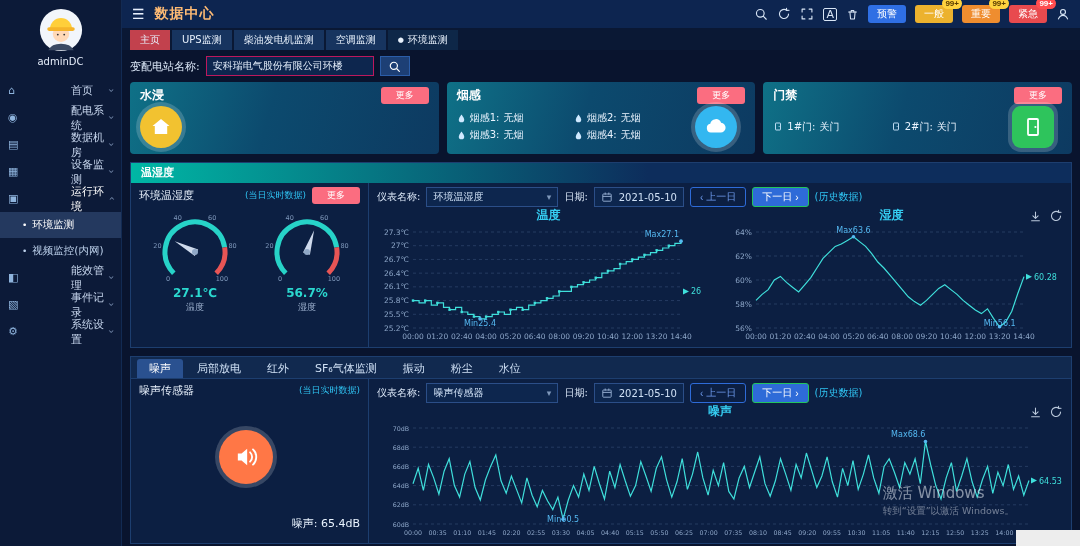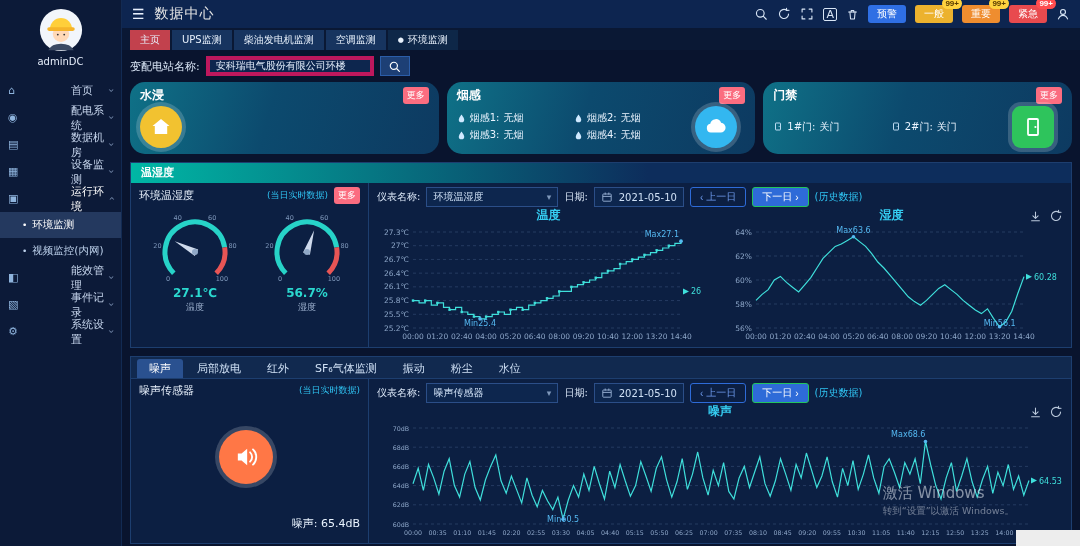--- a/index.html
+++ b/index.html
@@ -19,45 +19,45 @@
 .mlabel{flex:1;font-size:11px;margin-left:47px;}
 .chev{font-size:10px;color:#7e93b5;display:inline-block;transform:rotate(90deg);}
 .chev.up{transform:rotate(-90deg);}
 .smi{display:flex;align-items:center;height:26px;padding:0 6px 0 22px;font-size:10.5px;color:#bcd0ea;cursor:pointer;}
 .smi .dot{margin-right:5px;font-size:9px;}
 .smi.active{background:#24395f;color:#ffffff;}
 
 .main{flex:1;display:flex;flex-direction:column;min-width:0;}
 .topbar{height:28px;background:#0d2550;display:flex;align-items:center;gap:10px;padding:0 10px;}
 .burger{color:#e7effc;font-size:14px;cursor:pointer;}
-.app-title{color:#e5e5e5;font-size:14px;font-weight:normal;letter-spacing:1px;}
+.app-title{color:#fdba74;font-size:14px;font-weight:bold;letter-spacing:1px;}
 .top-right{margin-left:auto;display:flex;align-items:center;gap:9px;}
 .svgi{display:inline-flex;align-items:center;justify-content:center;}
 .svgi svg{display:block;}
 .lang-icon{font-size:11px;color:#d9e6f6;border:1px solid #d9e6f6;border-radius:2px;padding:0 2px;line-height:11px;}
 .alert-btn{position:relative;font-size:10px;color:#fff;padding:2px 9px;border-radius:3px;border:none;cursor:pointer;}
 .badge{position:absolute;top:-7px;right:-9px;font-size:8px;padding:0 3px;border-radius:7px;line-height:11px;font-weight:bold;}
 
 .tabrow{height:22px;background:#0a1834;display:flex;align-items:stretch;gap:2px;padding:2px 8px 0;}
 .tab{font-size:10px;padding:2px 10px;background:#17345f;color:#e8f1fc;display:flex;align-items:center;gap:4px;cursor:pointer;}
 .tab.home{background:#c2414d;}
 .tab.active{background:#0e2748;}
 .tab .tdot{font-size:7px;color:#e8f1fc;}
 
 .content{flex:1;overflow:hidden;display:flex;flex-direction:column;}
 .search-row{display:flex;align-items:center;gap:6px;padding:6px 8px;}
 .search-row label{font-size:11px;color:#dbe7f7;}
-.search-row input{width:168px;height:20px;background:#0d264e;border:4px solid #be185d;color:#e4eefb;font-size:10px;padding:0 6px;font-family:inherit;}
+.search-row input{width:168px;height:20px;background:#0d264e;border:1px solid #be185d;color:#e4eefb;font-size:10px;padding:0 6px;font-family:inherit;}
 .search-btn{width:30px;height:20px;background:#1d3f75;border:1px solid #2b5da8;display:flex;align-items:center;justify-content:center;cursor:pointer;}
 
 .cards-row{display:flex;gap:8px;padding:0 8px;height:72px;}
-.card{flex:1;border-radius:15px;background:linear-gradient(105deg,#0f7187 0%,#0c4a6e 45%,#0d3a61 100%);padding:5px 10px;display:flex;flex-direction:column;}
+.card{flex:1;border-radius:4px;background:linear-gradient(105deg,#0f7187 0%,#0c4a6e 45%,#0d3a61 100%);padding:5px 10px;display:flex;flex-direction:column;}
 .card-head{display:flex;justify-content:space-between;align-items:center;}
 .card-title{font-size:12px;font-weight:bold;color:#fff;}
-.more{background:#fb6d80;border:none;color:#fff;font-size:9px;padding:2px 4px;border-radius:3px;cursor:pointer;}
+.more{background:#fb6d80;border:none;color:#fff;font-size:9px;padding:2px 15px;border-radius:3px;cursor:pointer;}
 .card-body{flex:1;display:flex;align-items:center;gap:8px;}
 .items{flex:1;display:grid;gap:3px 4px;font-size:10px;color:#eaf4ff;}
 .item{display:flex;align-items:center;gap:4px;}
 .big-icon{width:42px;height:42px;border-radius:50%;display:flex;align-items:center;justify-content:center;box-shadow:0 0 0 4px rgba(255,255,255,.18);margin-right:8px;flex-shrink:0;}
 .big-icon.square{border-radius:9px;}
 
 .panel{margin:8px 8px 0;border:1px solid #1d3e6f;background:#0c1f42;}
 .sec-head{height:20px;line-height:20px;padding-left:10px;font-size:11px;font-weight:bold;color:#fff;background:linear-gradient(90deg,#00b7a5,#0d2d5c 55%);}
 .sec-body{display:flex;}
 .left-pane{width:238px;border-right:1px solid #1d3e6f;padding:4px 8px;display:flex;flex-direction:column;flex-shrink:0;}

